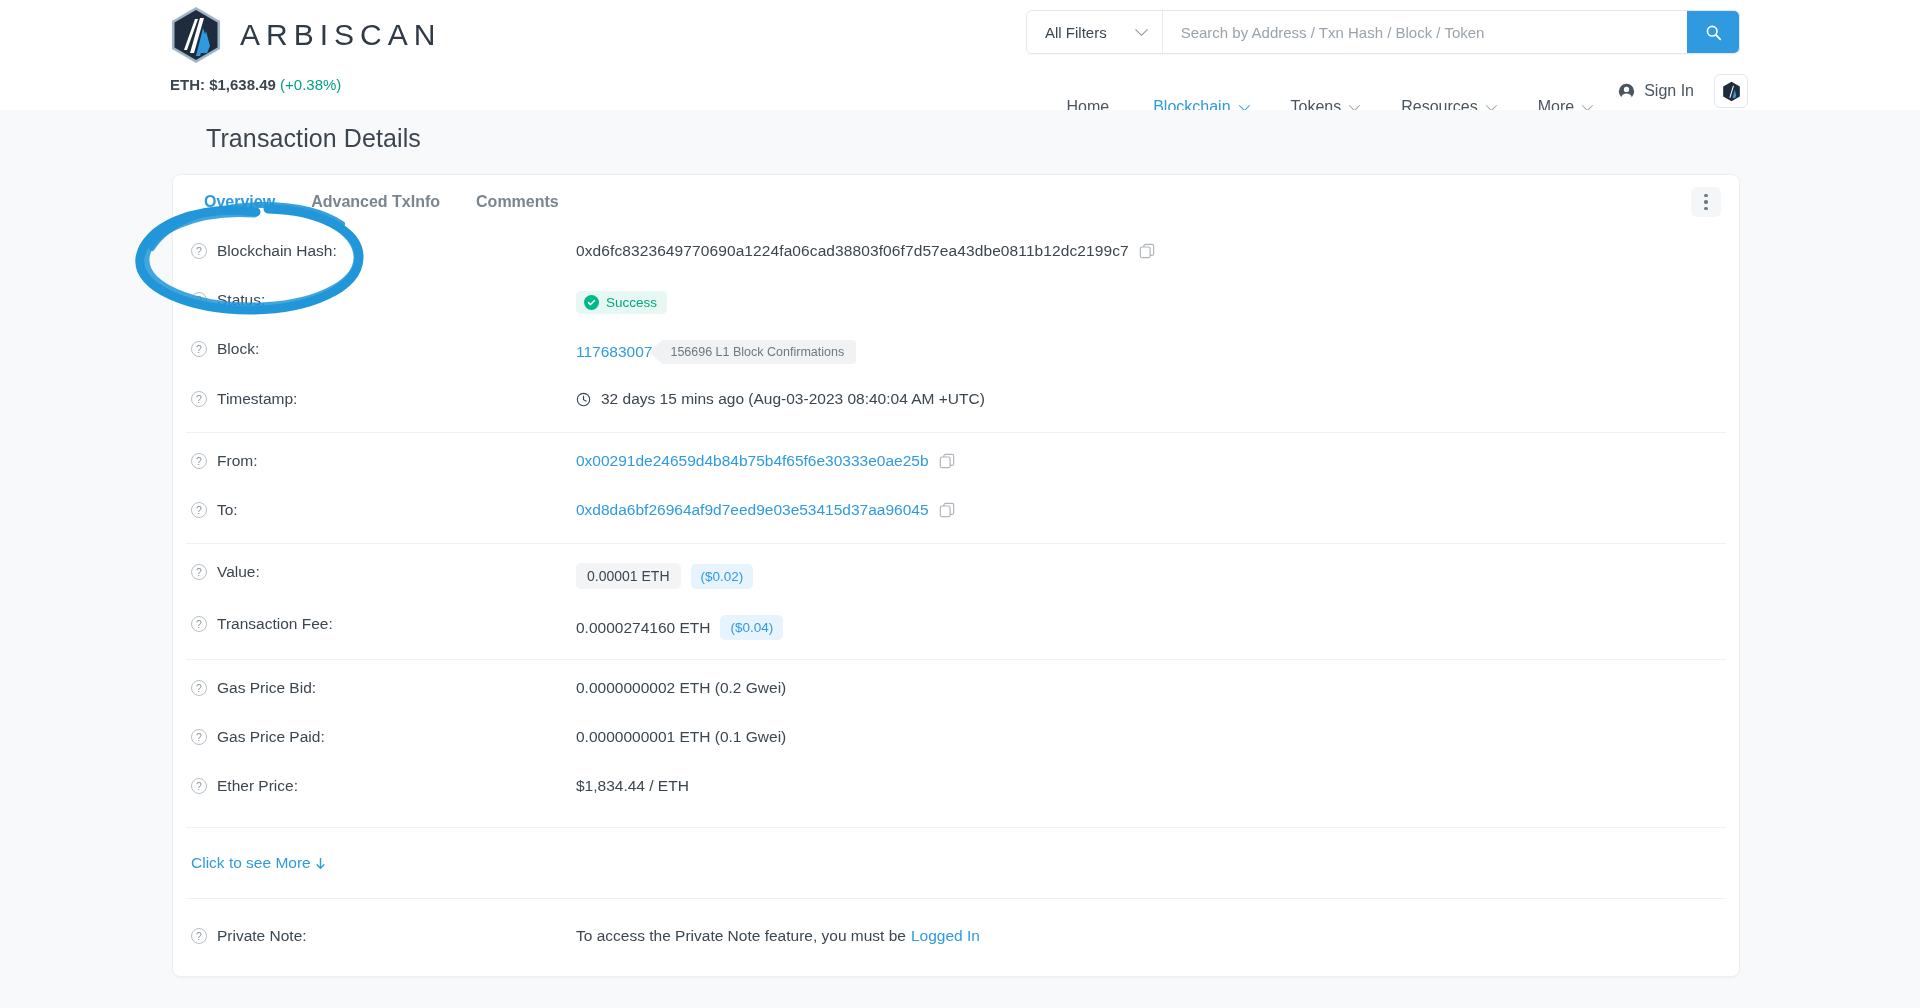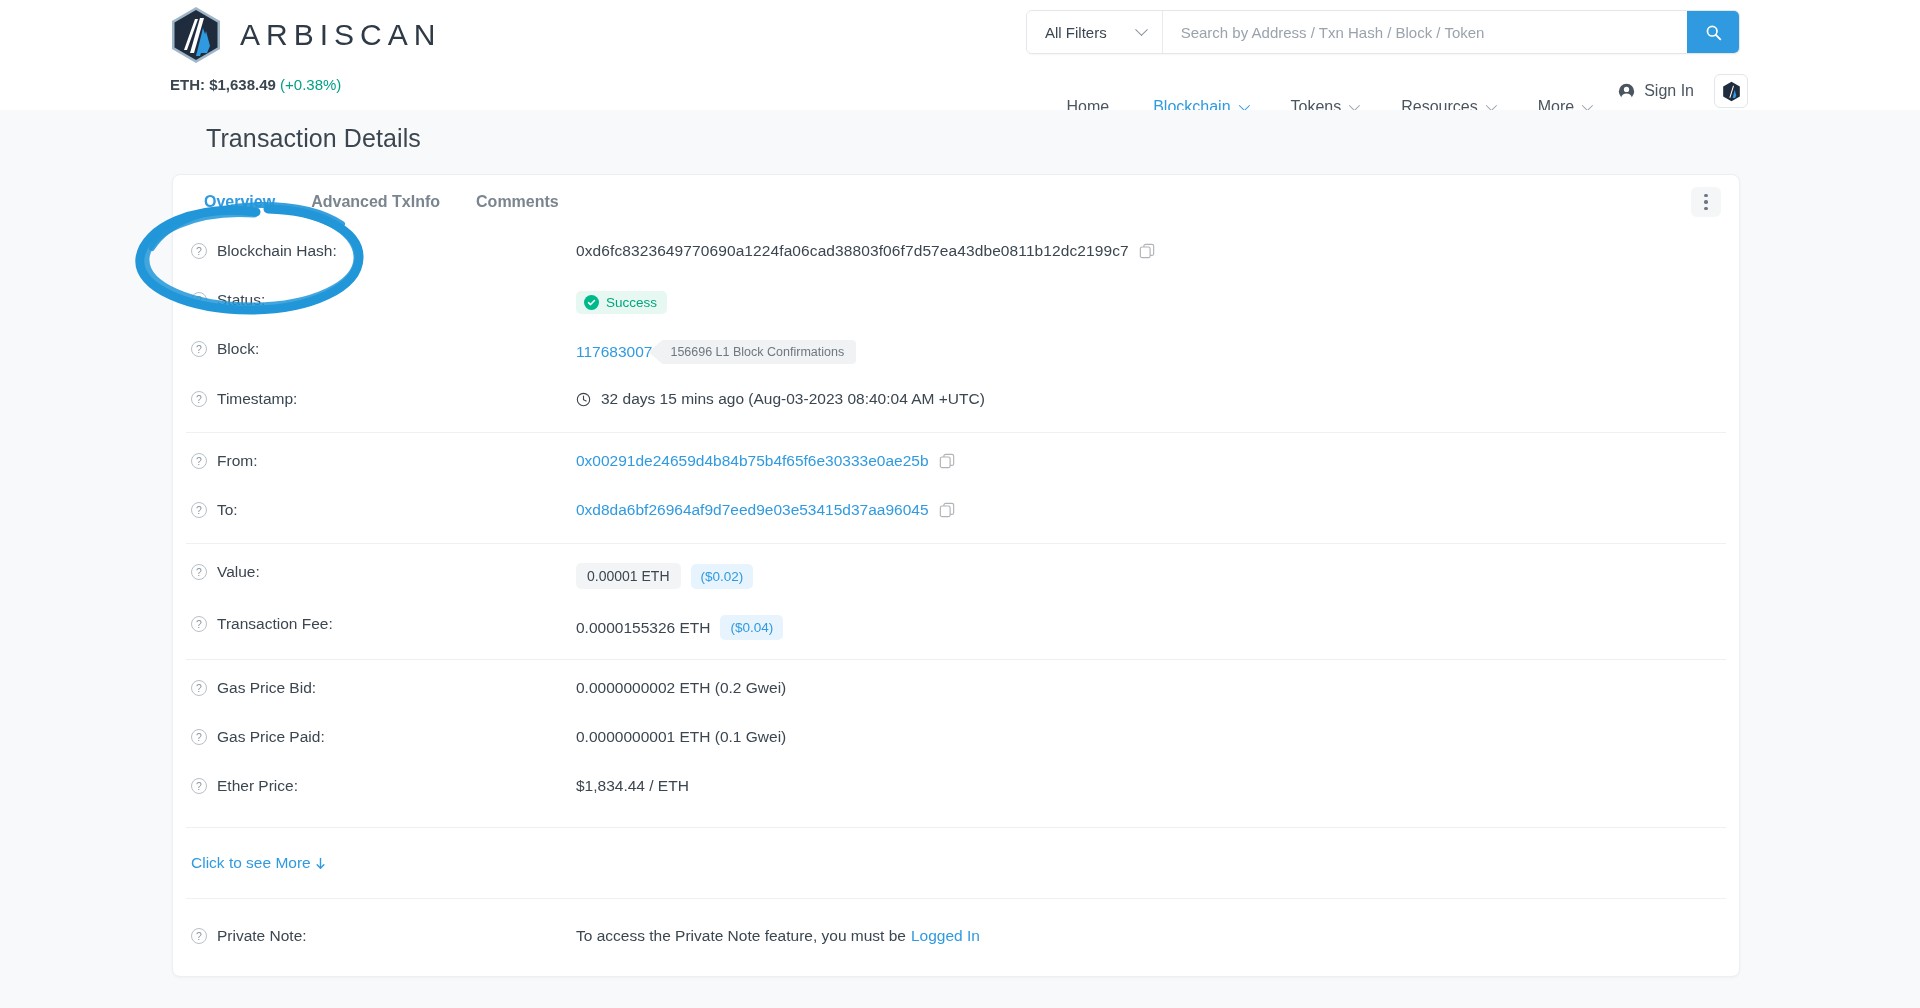--- a/index.html
+++ b/index.html
@@ -345,21 +345,21 @@
           <span class="pill-blue">($0.02)</span>
         </div>
       </div>
 
       <div class="row">
         <div class="row-label">
           <span class="qm">?</span>
           <span>Transaction Fee:</span>
         </div>
         <div class="row-val">
-          <span>0.0000155326 ETH</span>
+          <span>0.0000274160 ETH</span>
           <span class="pill-blue">($0.04)</span>
         </div>
       </div>
 
       <div class="divider"></div>
 
       <div class="row">
         <div class="row-label">
           <span class="qm">?</span>
           <span>Gas Price Bid:</span>

